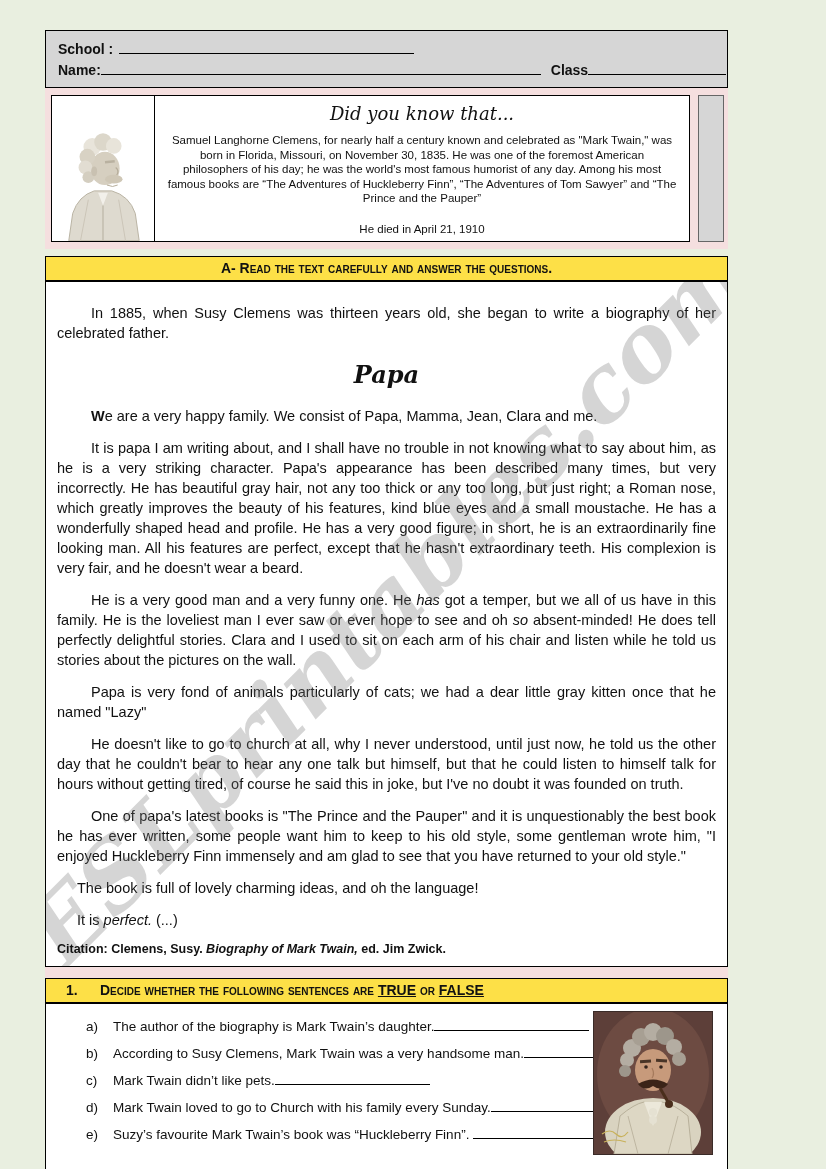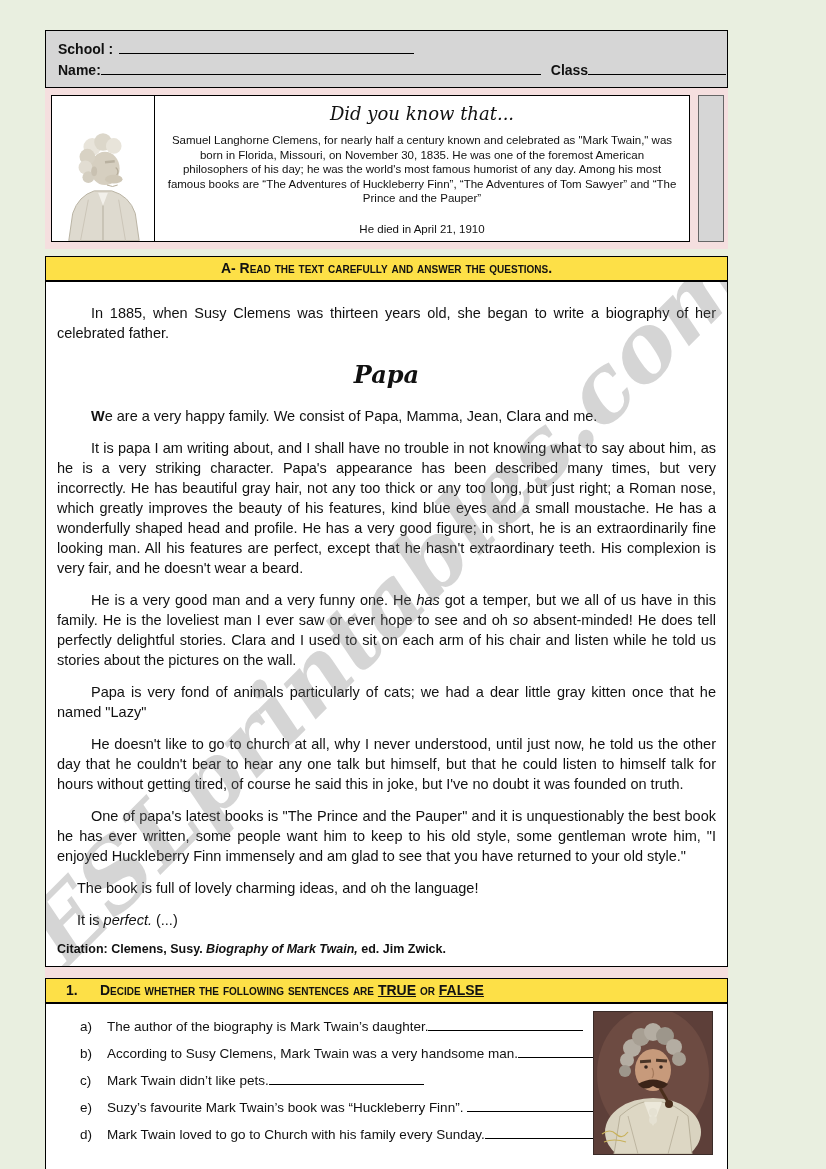--- a/index.html
+++ b/index.html
@@ -51,21 +51,21 @@
     position:absolute;left:50%;top:47%;
     transform:translate(-50%,-50%) rotate(-45deg);
     font-family:"DejaVu Serif",serif;font-weight:bold;font-style:italic;
     font-size:92px;color:rgba(115,115,115,0.30);white-space:nowrap;pointer-events:none;
   }
 
   .pink-sep{background:#f5dfdf;height:11px;}
 
   
   .questions-box{position:relative;background:#fff;border:1px solid #000;padding:14px 10px 16px 24px;min-height:120px;}
-  .q-item{font-size:13.5px;line-height:18px;margin:0 10px 9px;white-space:nowrap;}
+  .q-item{font-size:13.5px;line-height:18px;margin:0 16px 9px;white-space:nowrap;}
   .q-letter{display:inline-block;width:27px;}
   .q-blank{display:inline-block;border-bottom:1px solid #000;height:12px;width:155px;}
   .portrait{position:absolute;right:14px;top:7px;border:1px solid #3a2b28;}
 </style>
 </head>
 <body>
 
 <div class="sheet">
 
   <div class="school-box">
@@ -136,22 +136,22 @@
 
   <div class="header-bar header-1">
     <span class="num">1.</span><span>Decide whether the following sentences are </span><span class="underline">TRUE</span><span> or </span><span class="underline">FALSE</span>
   </div>
 
   <div class="questions-box">
     <div id="questions">
         <div class="q-item"><span class="q-letter">a)</span><span>The author of the biography is Mark Twain’s daughter.</span><span class="q-blank"></span></div>
         <div class="q-item"><span class="q-letter">b)</span><span>According to Susy Clemens, Mark Twain was a very handsome man.</span><span class="q-blank"></span></div>
         <div class="q-item"><span class="q-letter">c)</span><span>Mark Twain didn’t like pets.</span><span class="q-blank"></span></div>
+        <div class="q-item"><span class="q-letter">d)</span><span>Mark Twain loved to go to Church with his family every Sunday.</span><span class="q-blank"></span></div>
         <div class="q-item"><span class="q-letter">e)</span><span>Suzy’s favourite Mark Twain’s book was “Huckleberry Finn”. </span><span class="q-blank"></span></div>
-        <div class="q-item"><span class="q-letter">d)</span><span>Mark Twain loved to go to Church with his family every Sunday.</span><span class="q-blank"></span></div>
       </div>
     <svg class="portrait" width="118" height="142" viewBox="0 0 118 142">
       <rect width="118" height="142" fill="#5d3f39"></rect>
       <ellipse cx="59" cy="62" rx="56" ry="66" fill="#6d4b42"></ellipse>
       <ellipse cx="59" cy="120" rx="48" ry="34" fill="#d9d3c0"></ellipse>
       <path d="M20 142 L26 104 Q40 92 50 90 L59 96 L68 90 Q80 92 94 104 L98 142 Z" fill="#ddd7c4" stroke="#b8b09a" stroke-width="1"></path>
       <path d="M50 90 L59 114 L68 90 Z" fill="#ece8da"></path>
       <circle cx="59" cy="100" r="4" fill="#e5e1d2"></circle>
       <circle cx="59" cy="108" r="4" fill="#e5e1d2"></circle>
       <path d="M34 104 L44 142" stroke="#bdb5a0" stroke-width="1" fill="none"></path>

